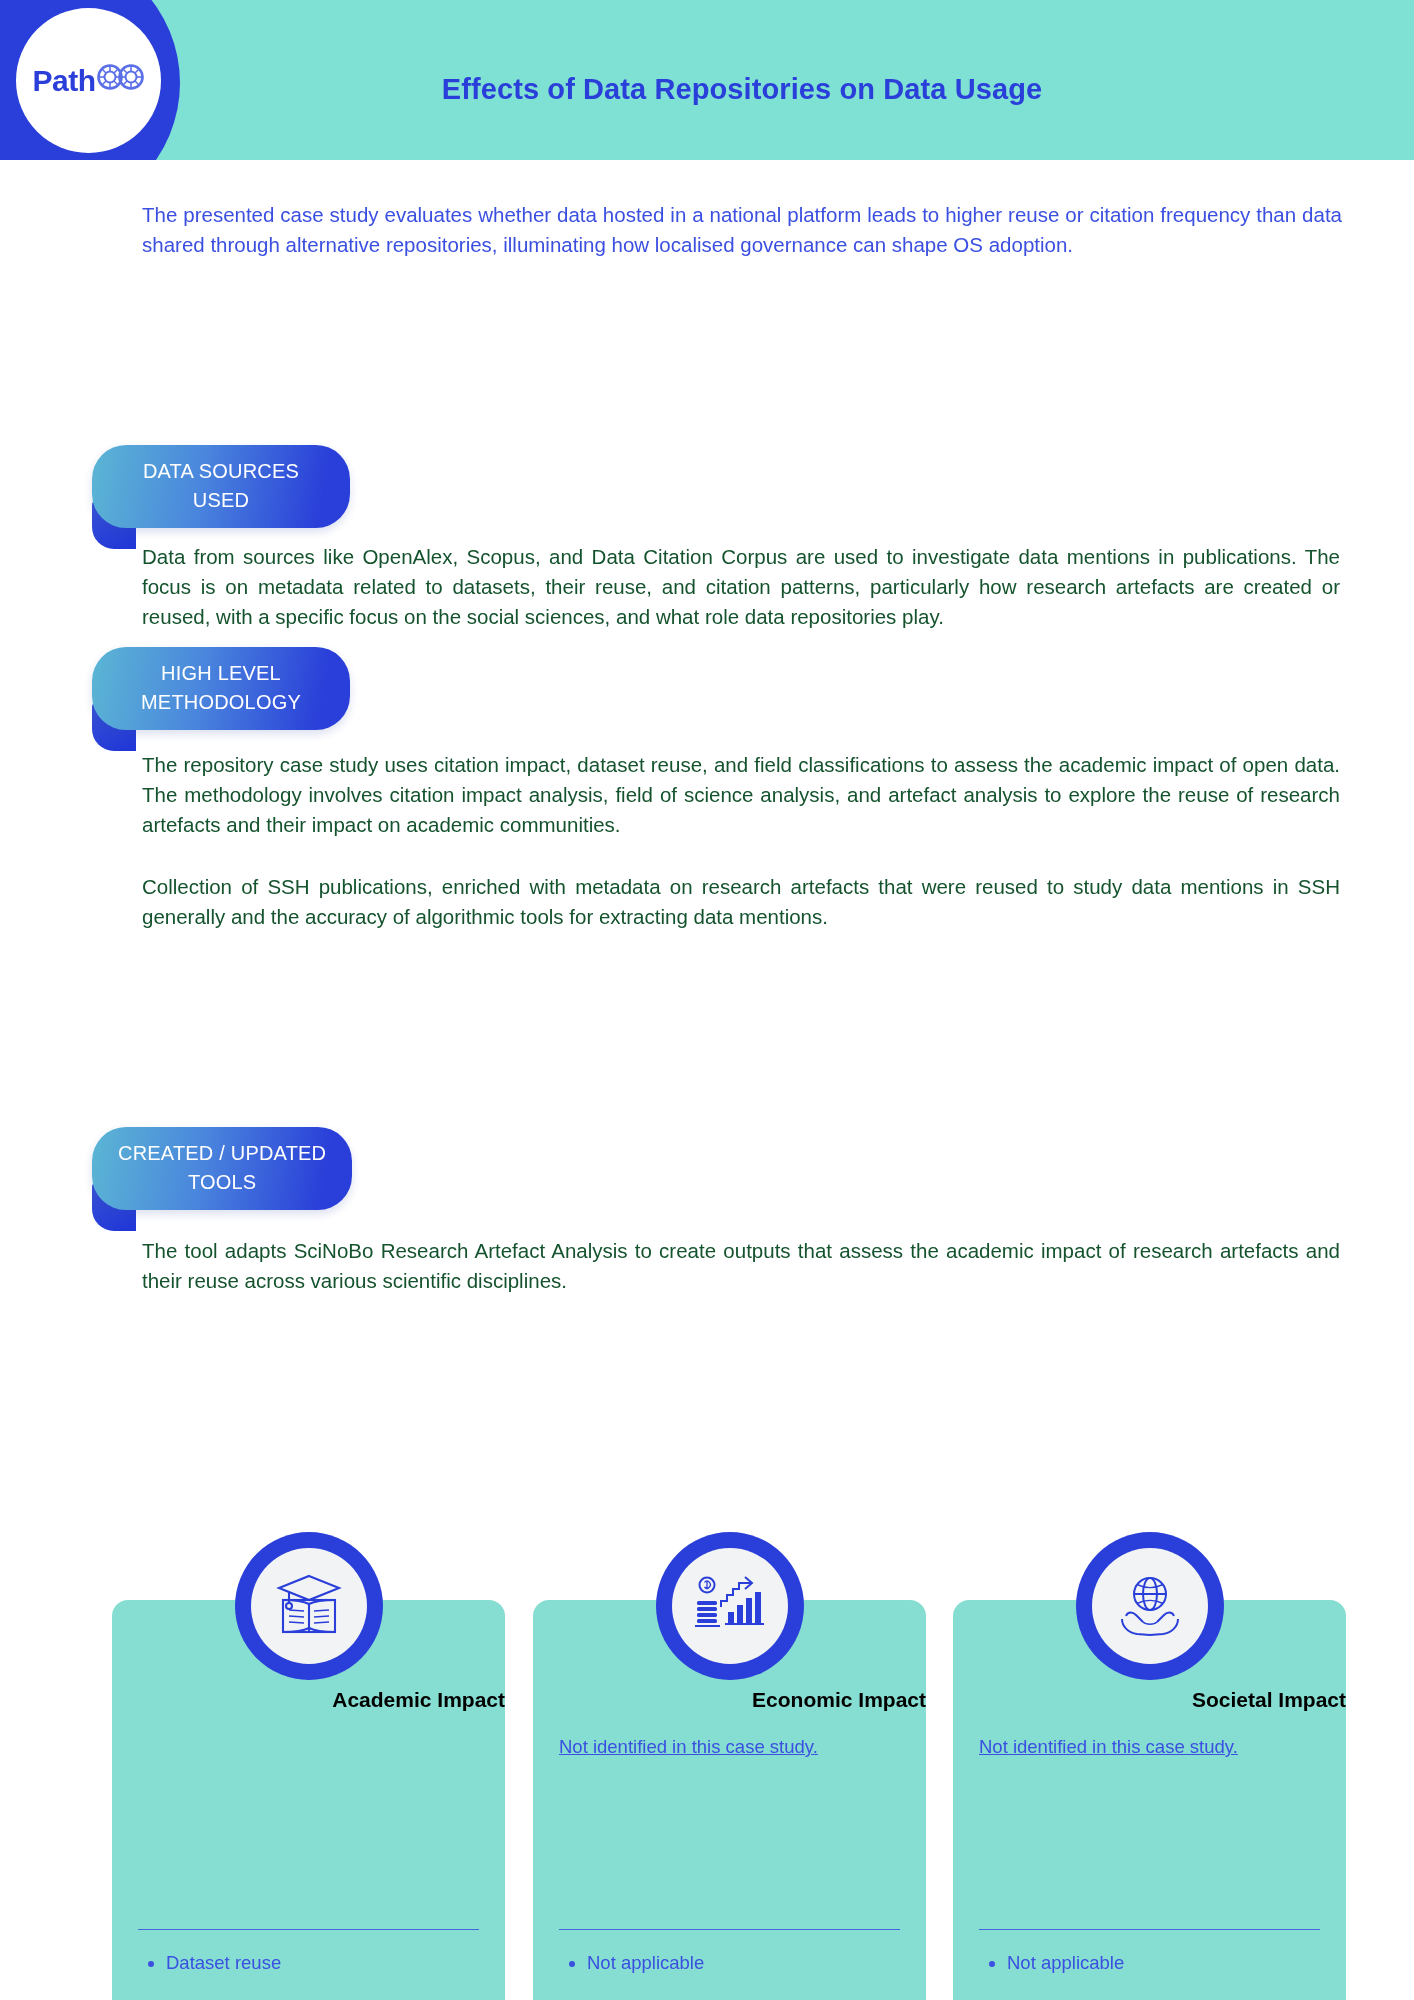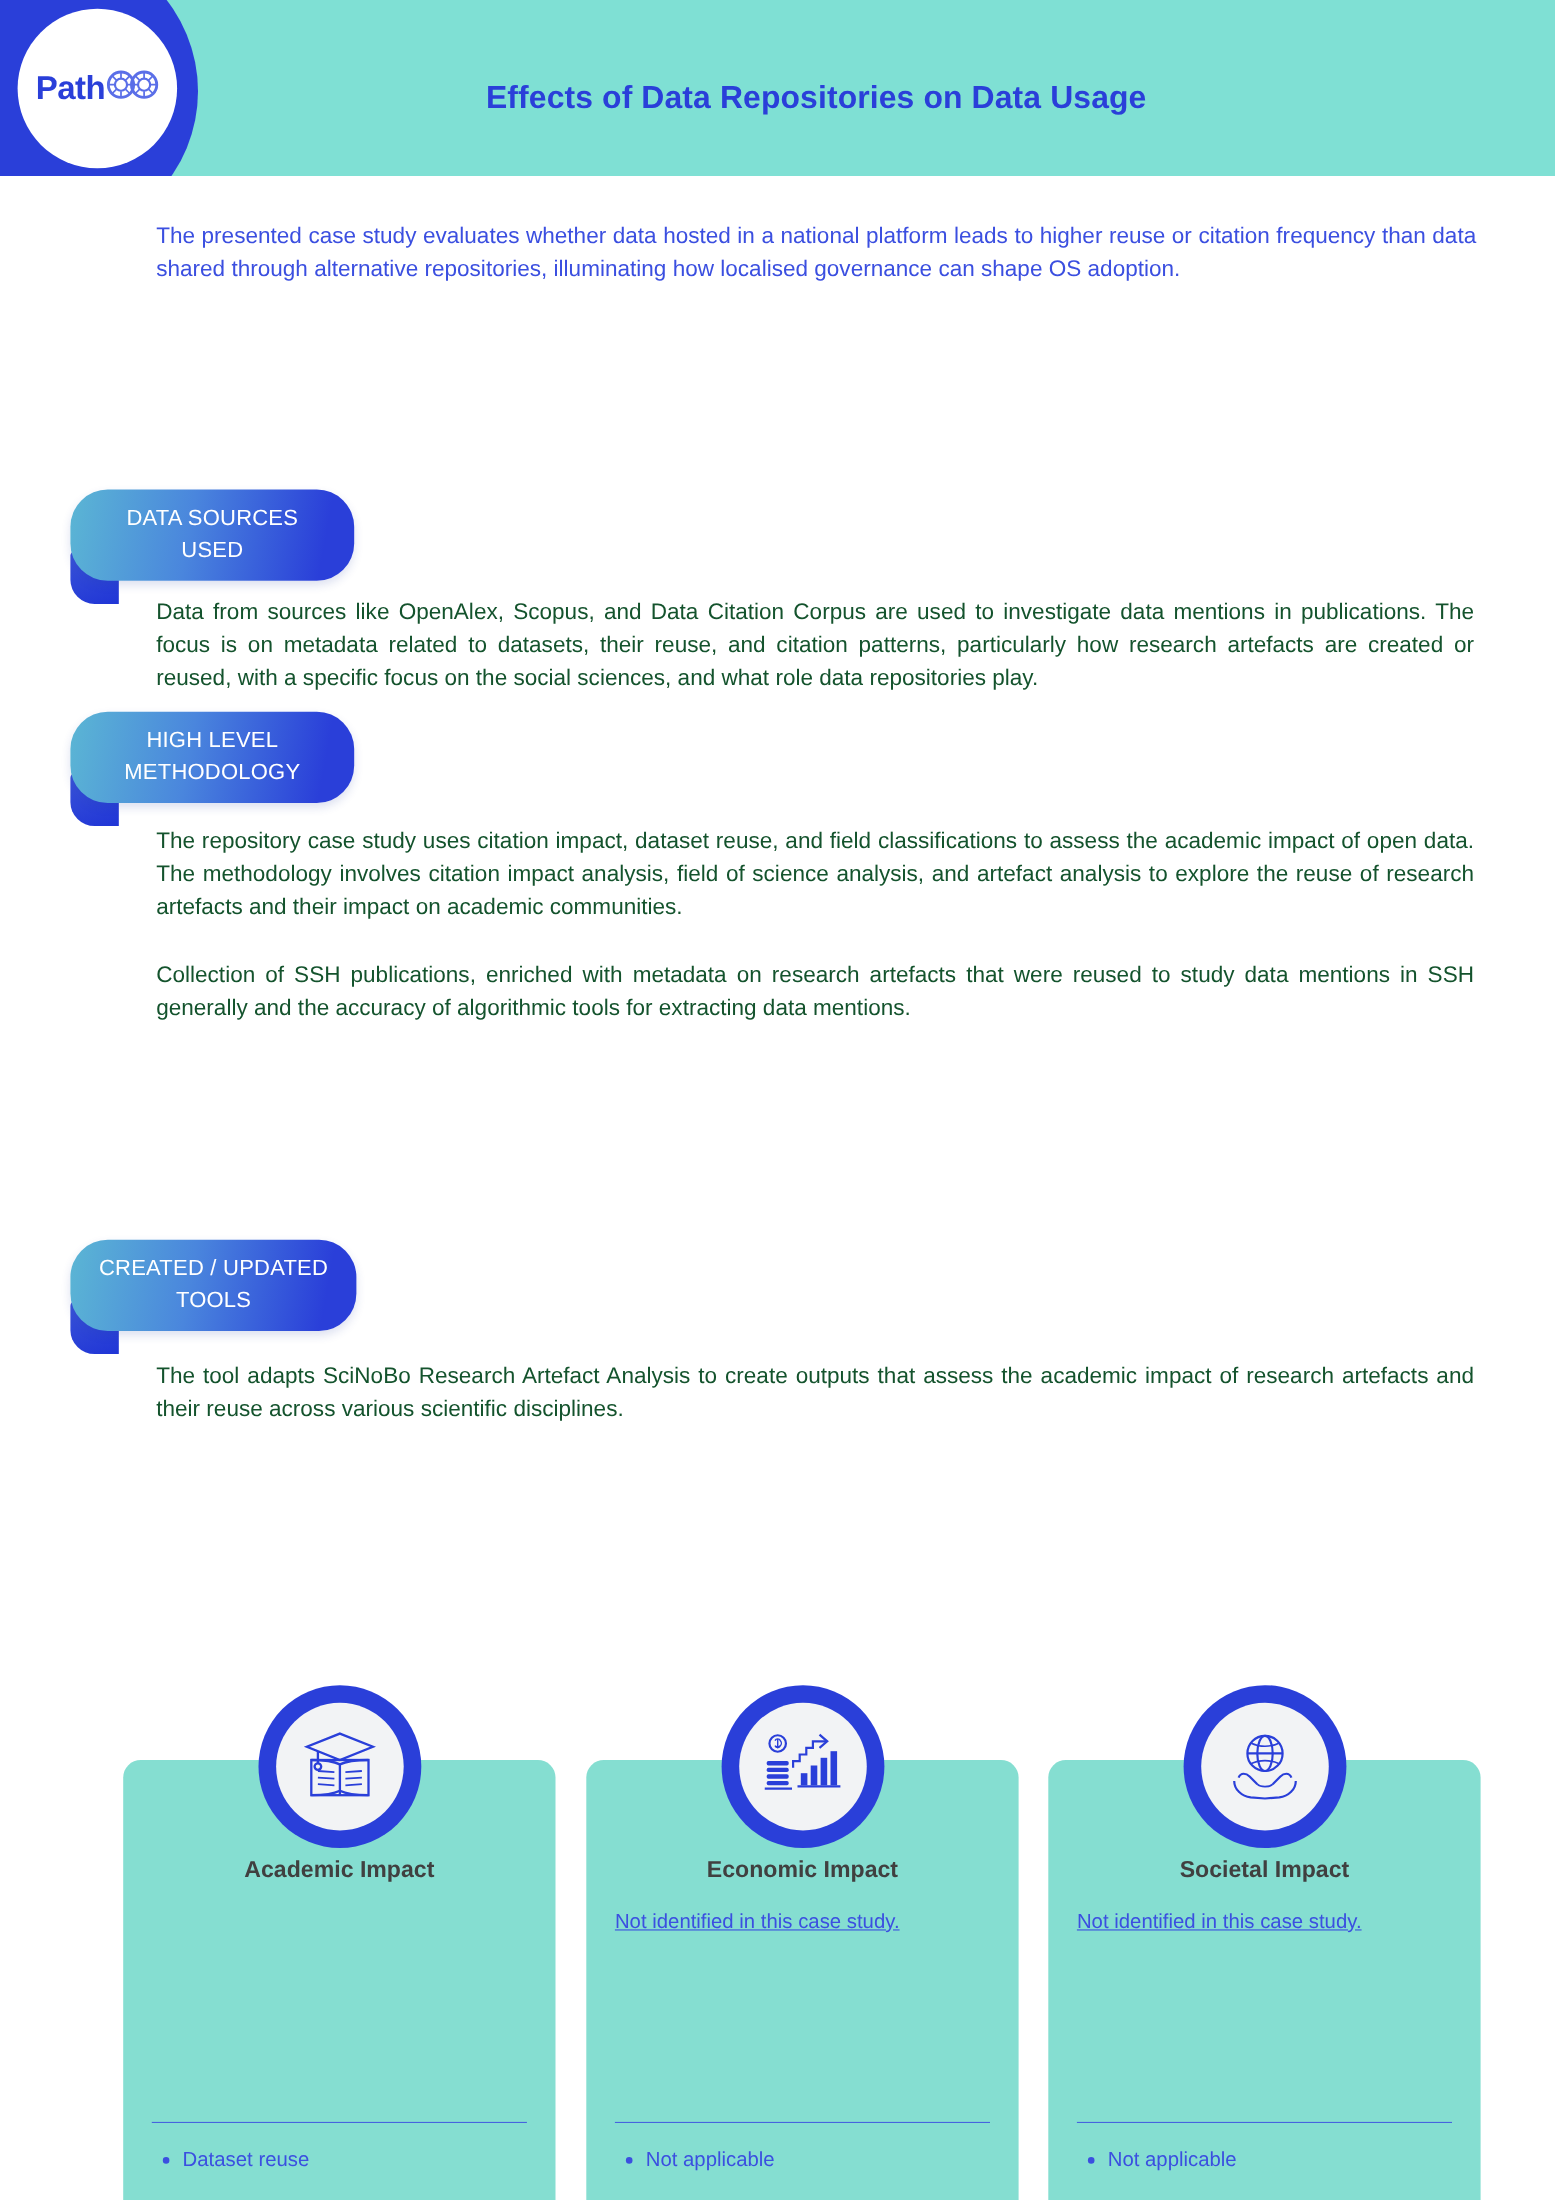--- a/index.html
+++ b/index.html
@@ -87,21 +87,21 @@
     width: 1200px;
     font-size: 20.5px;
     line-height: 30px;
     color: #3b4fe0;
     text-align: justify;
   }
 
   
   .section { position: absolute; left: 0; width: 1414px; }
 
-  .badge-wrap { position: relative; margin-left: 64px; width: 1220px; }
+  .badge-wrap { position: relative; margin-left: 92px; width: 1220px; }
 
   .badge {
     position: relative;
     display: inline-flex;
     flex-direction: column;
     align-items: center;
     justify-content: center;
     min-width: 258px;
     padding: 12px 26px 13px 26px;
     background: linear-gradient(100deg, #5bb6d4 0%, #4a86dd 42%, #2a3fd9 88%);
@@ -181,24 +181,24 @@
     display: flex;
     align-items: center;
     justify-content: center;
   }
 
   .card-title {
     position: absolute;
     top: 88px;
     left: 0;
     width: 100%;
-    text-align: center;
+    text-align: right;
     font-size: 21px;
     font-weight: bold;
-    color: #404040;
+    color: #000000;
   }
   .card-text {
     position: absolute;
     top: 133px;
     left: 26px;
     width: 341px;
     font-size: 18.5px;
     line-height: 28px;
     color: #3b4fe0;
     text-align: justify;

